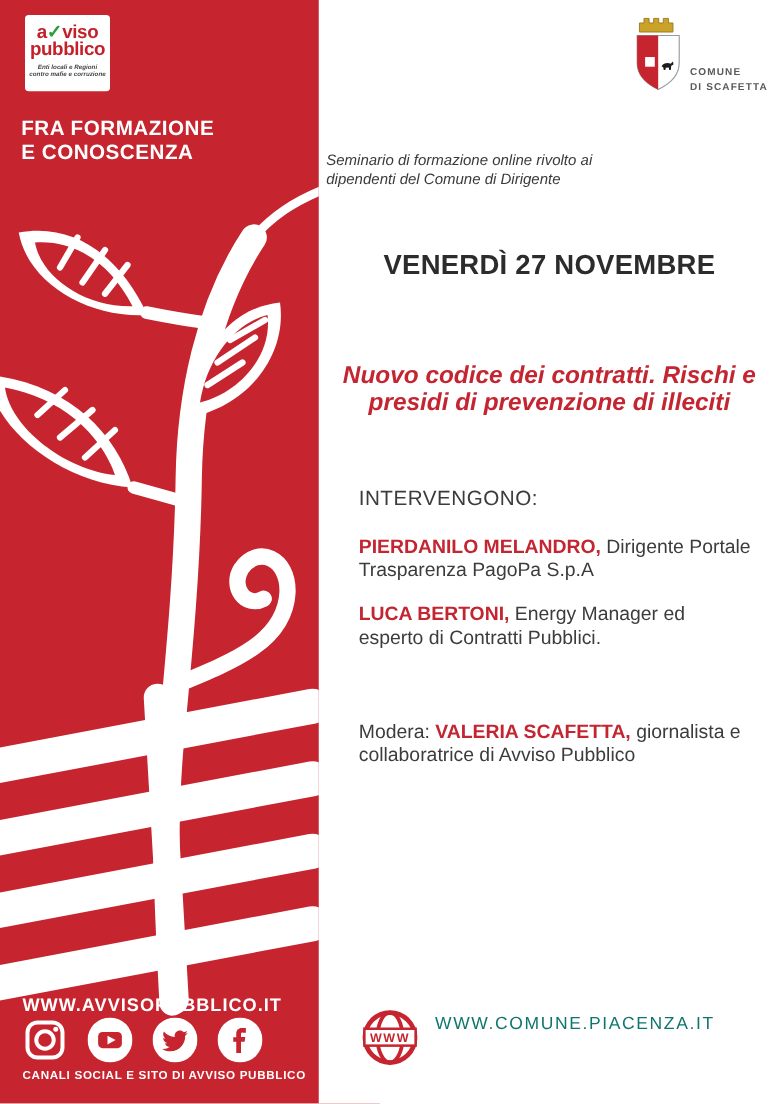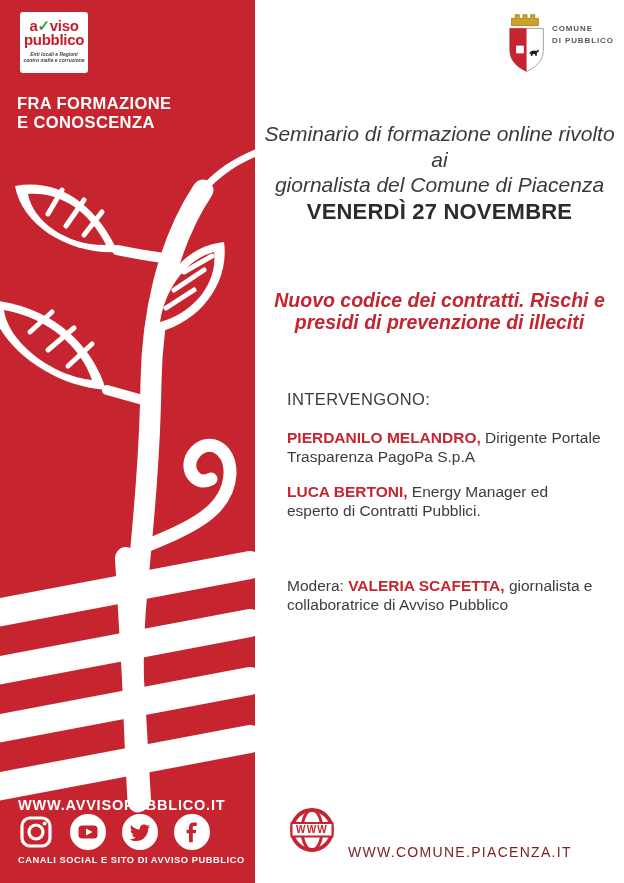--- a/index.html
+++ b/index.html
@@ -34,27 +34,27 @@
   .social-caption {
     position:absolute; left:18px; top:855px; color:#fff; font-weight:bold;
     font-size:9.3px; letter-spacing:0.55px; z-index:2;
   }
 
   
   .right-panel { position:absolute; left:255px; top:0; width:369px; height:883px; background:#fff; }
 
   .crest-svg { position:absolute; left:252px; top:9px; width:40px; height:66px; }
   .crest-text {
-    position:absolute; left:297px; top:23px; color:#5a5a5a;
+    position:absolute; left:297px; top:52px; color:#5a5a5a;
     font-size:8px; letter-spacing:0.9px; line-height:1.45; font-weight:bold;
   }
 
   .intro {
-    position:absolute; left:6px; right:6px; top:121px; text-align:center;
-    font-style:italic; font-size:21px; line-height:1.22; color:#3A3A3A;
+    position:absolute; left:6px; right:6px; top:121px; 
+    font-style:italic; font-size:12px; line-height:1.22; color:#3A3A3A;
   }
   .date-heading {
     position:absolute; left:0; right:0; top:201px; text-align:center;
     font-weight:bold; font-size:22px; line-height:1.0; color:#2C2C2C; letter-spacing:0.2px;
   }
   .date-heading div { margin-bottom:4px; }
   .topic-heading {
     position:absolute; left:0; right:0; top:290px; text-align:center;
     font-weight:bold; font-style:italic; font-size:19.5px; line-height:1.12; color:#C32531;
   }
@@ -62,21 +62,21 @@
     position:absolute; left:32px; top:390px; font-size:16.5px; color:#3C3C3C; letter-spacing:0.4px;
   }
   .speaker-block { position:absolute; left:32px; width:315px; font-size:15.5px; line-height:1.22; color:#3C3C3C; }
   .speaker-1 { top:429px; }
   .speaker-2 { top:483px; }
   .moderator-block { position:absolute; left:32px; top:577px; width:332px; font-size:15.5px; line-height:1.22; color:#3C3C3C; }
   .name-red { color:#C32531; font-weight:bold; }
 
   .globe-svg { position:absolute; left:33px; top:806px; width:48px; height:48px; }
   .footer-site {
-    position:absolute; left:93px; top:844px; font-size:14px; letter-spacing:1.3px; color:#7f1d1d;
+    position:absolute; left:93px; top:810px; font-size:14px; letter-spacing:1.3px; color:#0f766e;
   }
 </style>
 </head>
 <body>
 
 <div class="page">
 
   <div class="left-panel">
 
     <svg class="plant-svg" viewBox="0 0 255 883" aria-hidden="true">
@@ -181,26 +181,26 @@
       </g>
       <g transform="translate(3,19)">
         <path d="M0,0 H37 V24 C37,36 28,43 18.5,47.5 C9,43 0,36 0,24 Z" fill="#ffffff" stroke="#9a9a9a" stroke-width="1"></path>
         <path d="M0,0 H18.5 V47.5 C9,43 0,36 0,24 Z" fill="#C6242E"></path>
         <rect x="7" y="19" width="8.5" height="8.5" fill="#ffffff"></rect>
         <path d="M21.5,27 C23,24.5 26.5,23.5 29.5,24.8 L31.5,23 L32,25.6 L30,26.6 L29.6,30.5 L28.2,30.5 L27.8,28.2 L25.2,28.5 L24.8,30.5 L23.4,30.5 L23,28.3 Z" fill="#1c1c1c"></path>
       </g>
     </svg>
     <div class="crest-text">
       <div>COMUNE</div>
-      <div>DI PUBBLICO</div>
+      <div>DI SCAFETTA</div>
     </div>
 
     <div class="intro">
       <div>Seminario di formazione online rivolto ai</div>
-      <div>giornalista del Comune di Piacenza</div>
+      <div>dipendenti del Comune di Dirigente</div>
     </div>
 
     <div class="date-heading">
       <div>VENERDÌ 27 NOVEMBRE</div>
     </div>
 
     <div class="topic-heading">
       <div>Nuovo codice dei contratti. Rischi e</div>
       <div>presidi di prevenzione di illeciti</div>
     </div>

